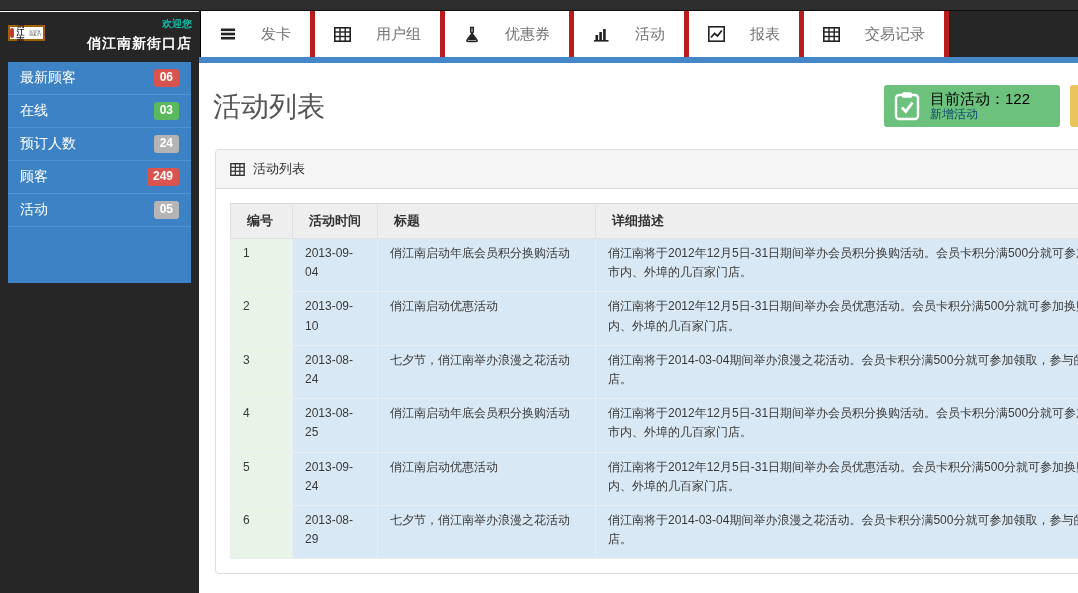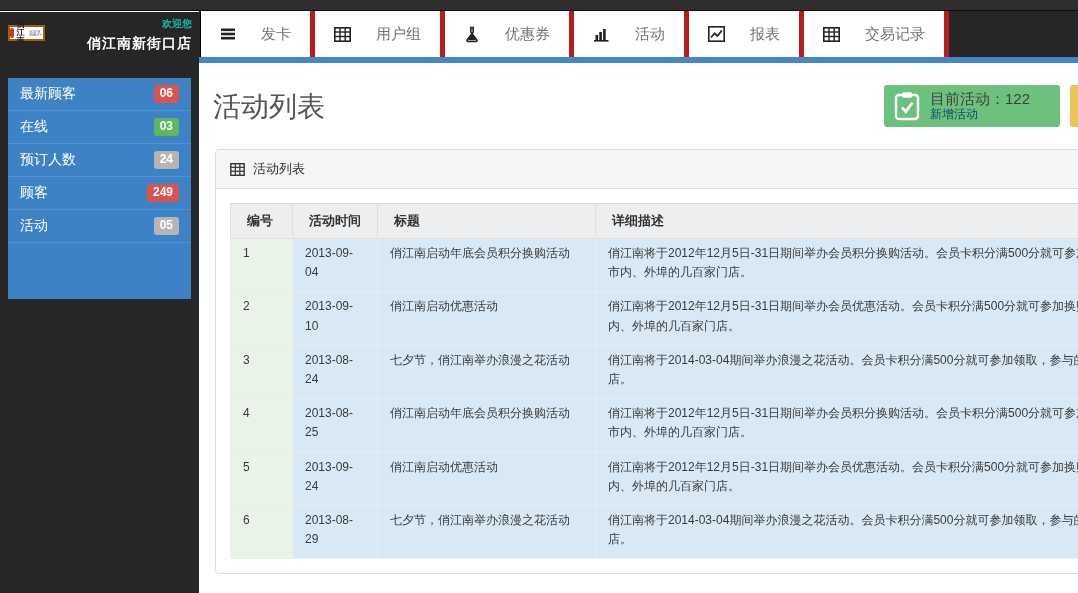--- a/index.html
+++ b/index.html
@@ -26,21 +26,21 @@
     background: #fff; border: 2px solid #a16207;
     display: flex; flex-direction: row; align-items: center; justify-content: center;
   }
   .logo-row { display: flex; align-items: center; gap: 2px; }
   .logo-seal { width: 8px; height: 10px; background: #c03a30; border-radius: 2px; }
   .logo-cn { font-size: 8px; font-weight: bold; color: #222; line-height: 1; }
   .logo-sub { font-size: 3px; color: #555; line-height: 1; margin-top: 1px; }
   .welcome { position: absolute; right: 7px; top: 5px; text-align: right; }
   .welcome-hello { color: #14b8a6; font-size: 10px; font-weight: bold; }
   .store-name { color: #fff; font-size: 14px; font-weight: bold; margin-top: 4px; letter-spacing: 1px; }
-  .menu { margin: 16px 8px; background: #3c82c4; padding-bottom: 56px; text-align: right; }
+  .menu { margin: 0 8px; background: #3c82c4; padding-bottom: 56px; text-align: right; }
   .menu-item {
     display: flex; justify-content: space-between; align-items: center;
     height: 33px; padding: 0 12px; color: #fff; font-size: 14px;
     border-bottom: 1px solid #4f93d1; cursor: pointer;
   }
   .badge {
     font-size: 12px; font-weight: bold; color: #fff;
     padding: 2px 6px; border-radius: 3px; line-height: 1.1;
   }
   .badge.red { background: #d9534f; }
@@ -60,21 +60,21 @@
   .blue-strip { position: absolute; bottom: 0; left: 0; width: 879px; height: 6px; background: #4687c7; }
   .content { position: absolute; top: 63px; left: 0; width: 1063px; height: 530px; background: #fff; }
   .page-title { margin: 25px 0 0 14px; font-size: 28px; font-weight: normal; color: #555; }
   
   .stat-green {
     position: absolute; top: 22px; left: 685px; width: 176px; height: 42px;
     background: #6cc17d; border-radius: 3px; color: #fff;
     display: flex; align-items: center; padding: 0 10px; gap: 10px; cursor: pointer;
   }
   .stat-text { line-height: 1.15; white-space: nowrap; }
-  .stat-line1 { font-size: 15px; color: #404040; }
+  .stat-line1 { font-size: 15px; color: #000000; }
   .stat-line2 { font-size: 12px; color: #0c4a6e; }
   .stat-yellow {
     position: absolute; top: 22px; left: 871px; width: 44px; height: 42px;
     background: #eac55c; border-radius: 3px; cursor: pointer;
   }
   
   .panel {
     margin: 23px 0 0 16px; width: 1180px;
     background: #fff; border: 1px solid #ddd; border-radius: 4px;
   }

